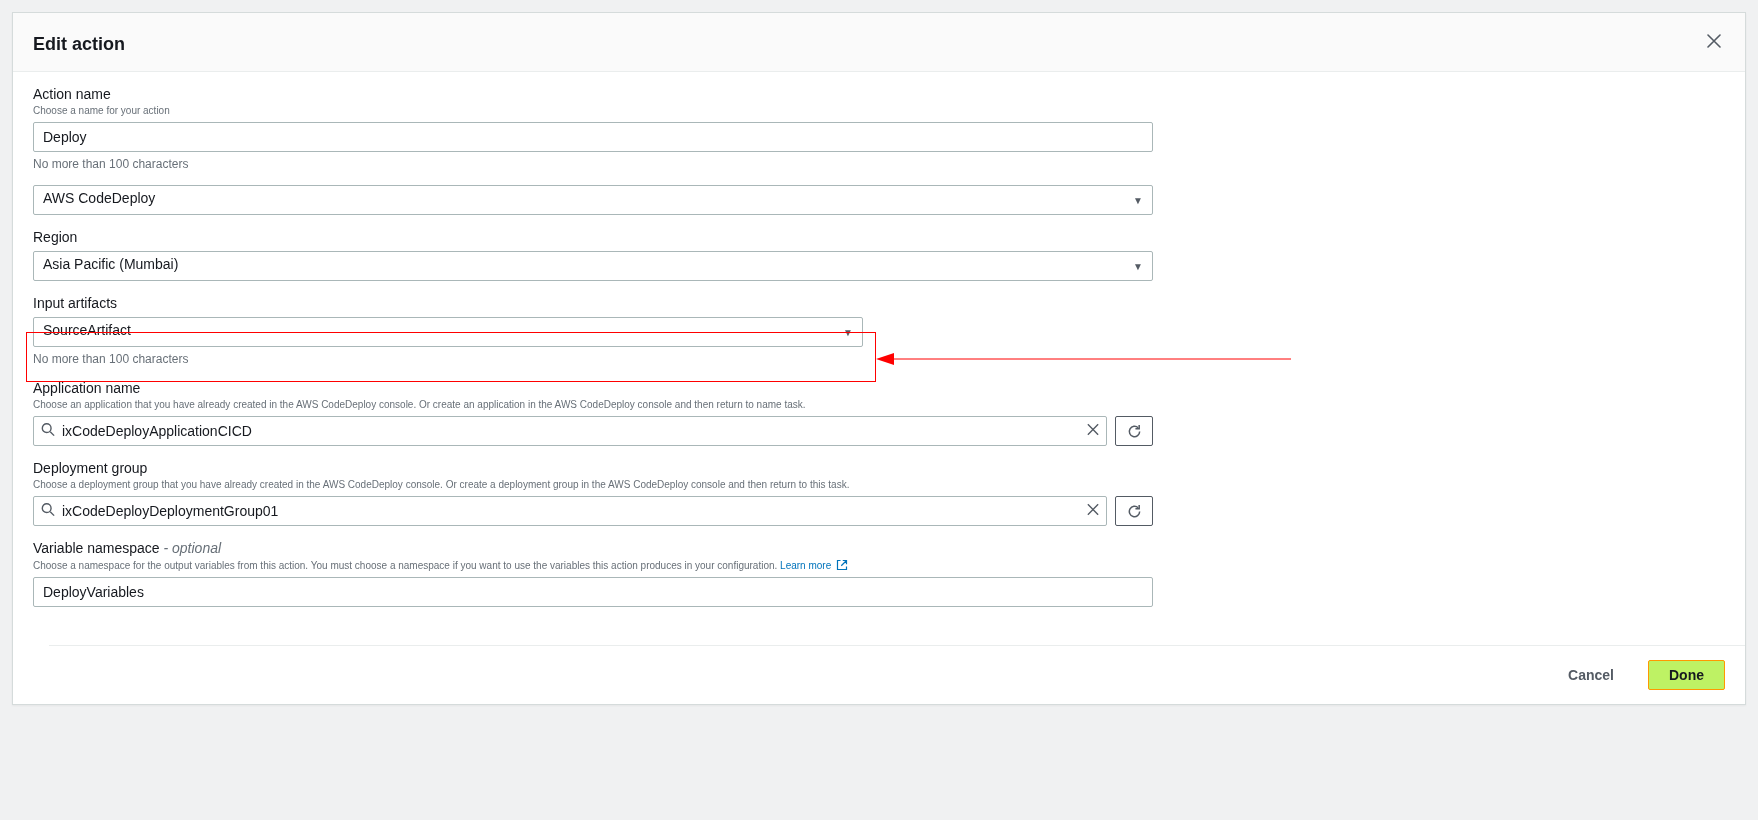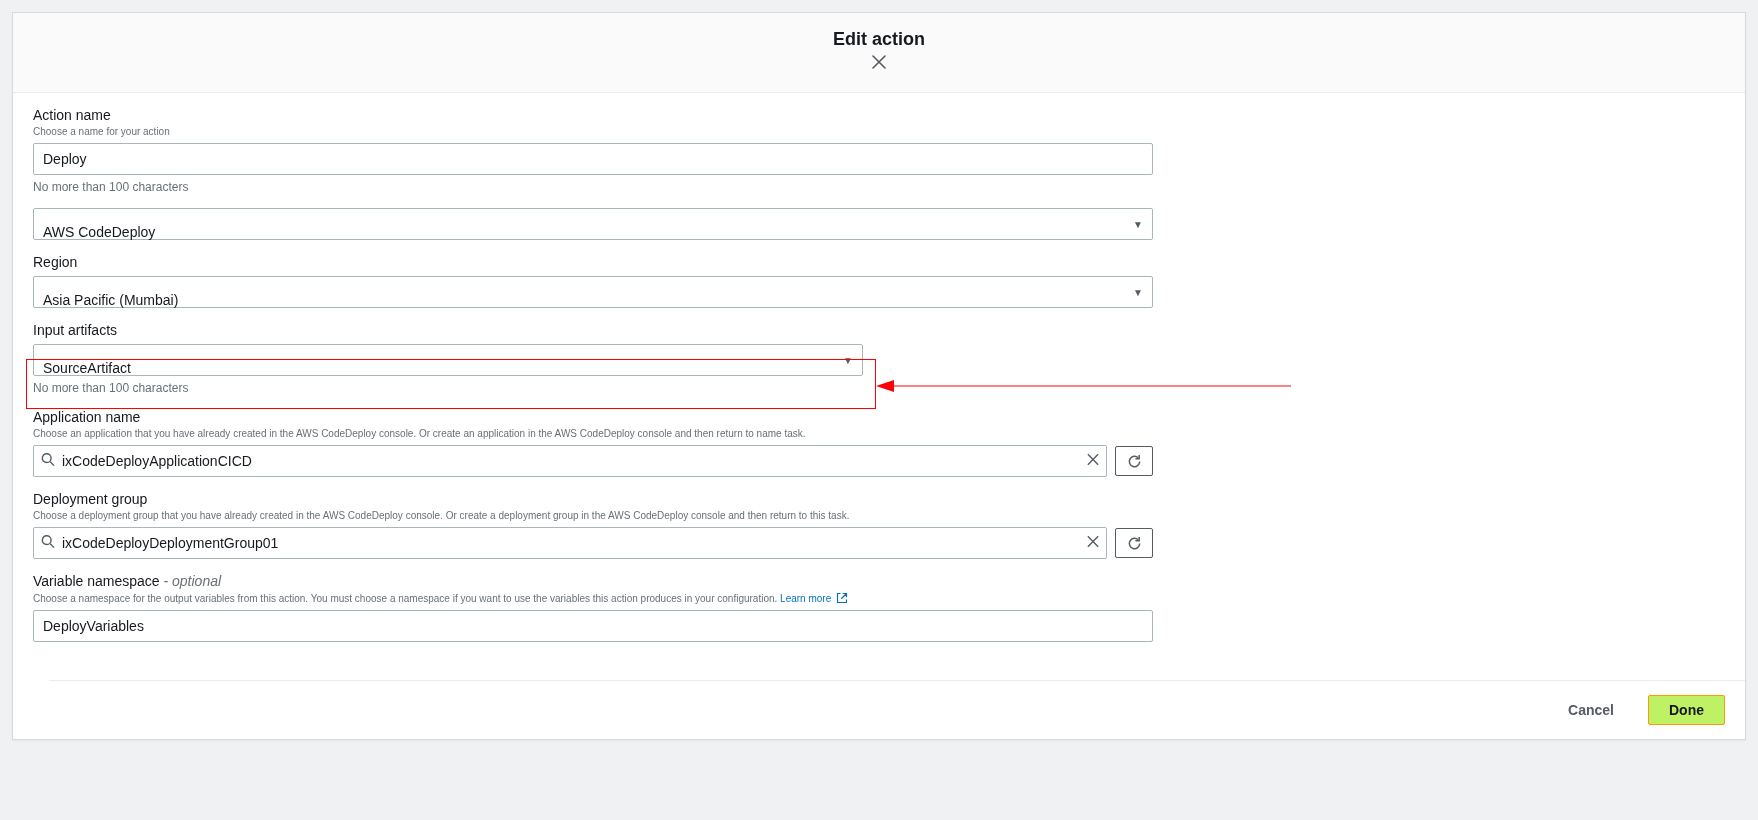--- a/index.html
+++ b/index.html
@@ -14,44 +14,43 @@
     background: #fff;
     border: 1px solid #d5dbdb;
     box-shadow: 0 1px 2px rgba(0,0,0,0.05);
     width: 100%;
     display: flex;
     flex-direction: column;
   }
   .modal-header {
     display: flex;
     justify-content: space-between;
-    align-items: center;
+    align-items: flex-end;
     padding: 16px 20px;
     background: #fafafa;
     border-bottom: 1px solid #eaeded;
-    flex-direction: column;
   }
   .modal-title { font-size: 18px; font-weight: 700; color: #16191f; }
   .close-btn {
     background: none; border: none;
     font-size: 18px; color: #545b64;
     cursor: pointer; line-height: 1;
     padding: 4px;
   }
   .modal-body { padding: 14px 20px 22px; position: relative; }
   .form-group { margin-bottom: 14px; }
   .form-label { font-size: 14px; font-weight: 400; color: #16191f; display: block; }
   .form-hint { font-size: 10px; color: #687078; margin-top: 3px; }
   .form-ctrl-row { margin-top: 6px; display: flex; gap: 8px; align-items: center; }
   .input, .select {
     width: 100%;
     height: 30px;
     border: 1px solid #aab7b8;
     border-radius: 2px;
-    padding: 15px 9px;
+    padding: 4px 9px;
     font-size: 14px;
     background: #fff;
     color: #16191f;
   }
   .select {
     appearance: none;
     padding-right: 30px;
     background-image: none;
     position: relative;
   }

